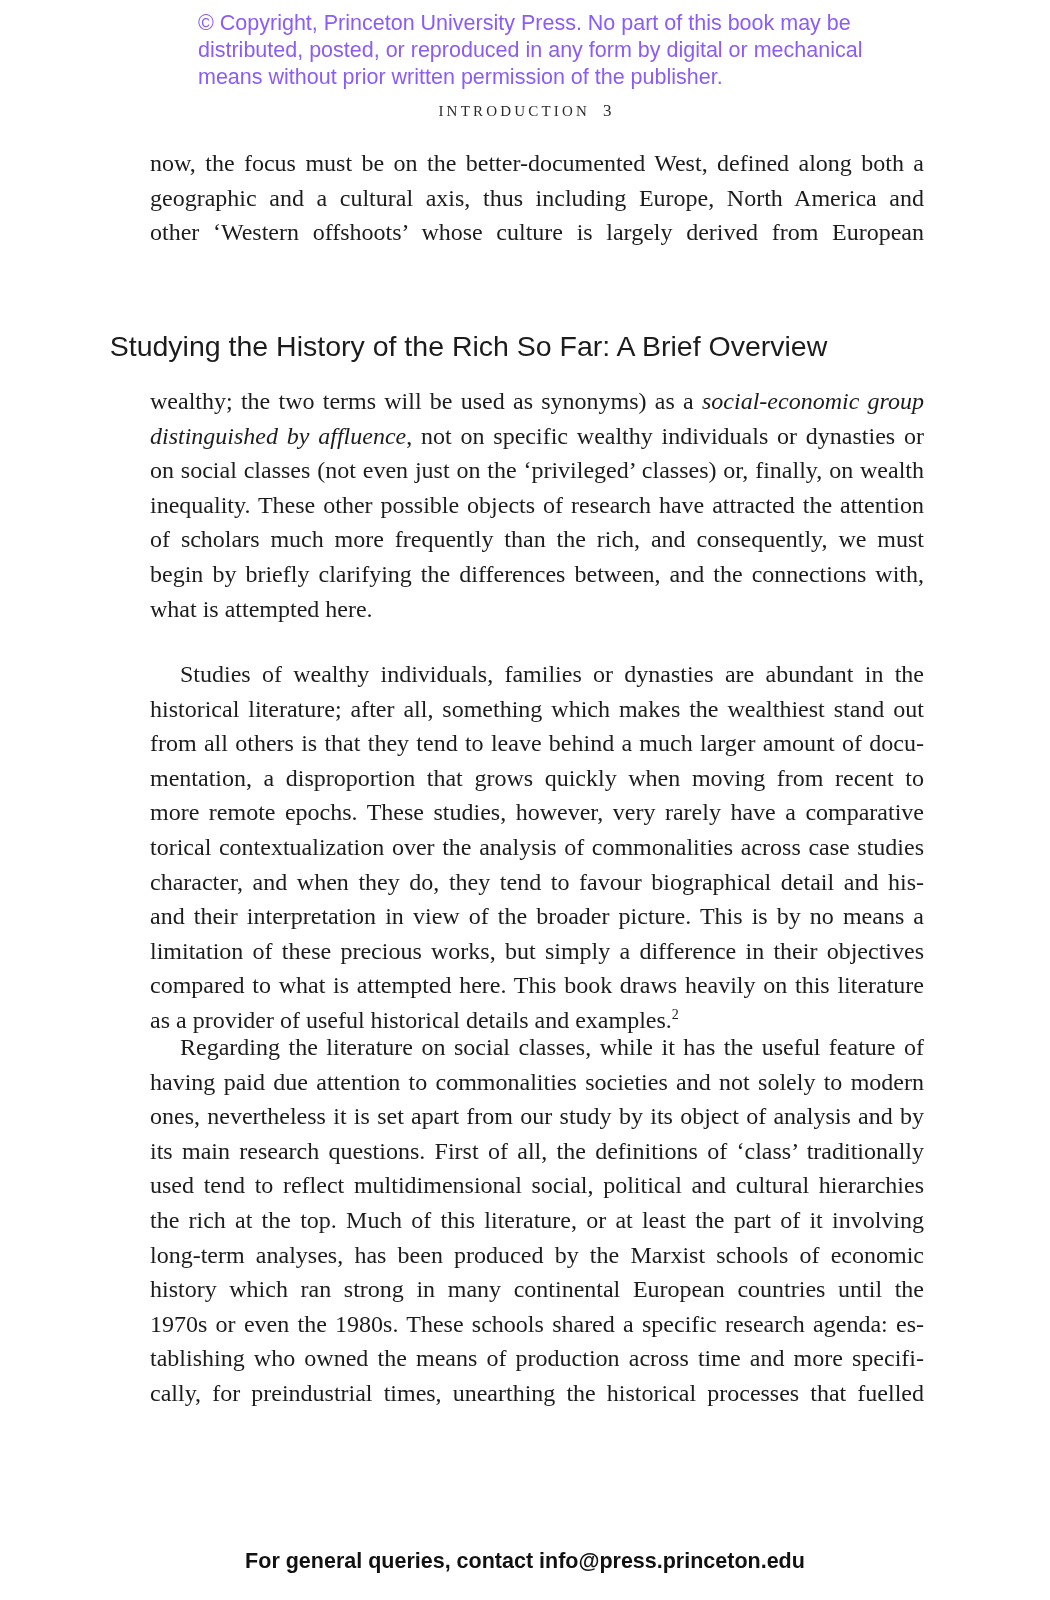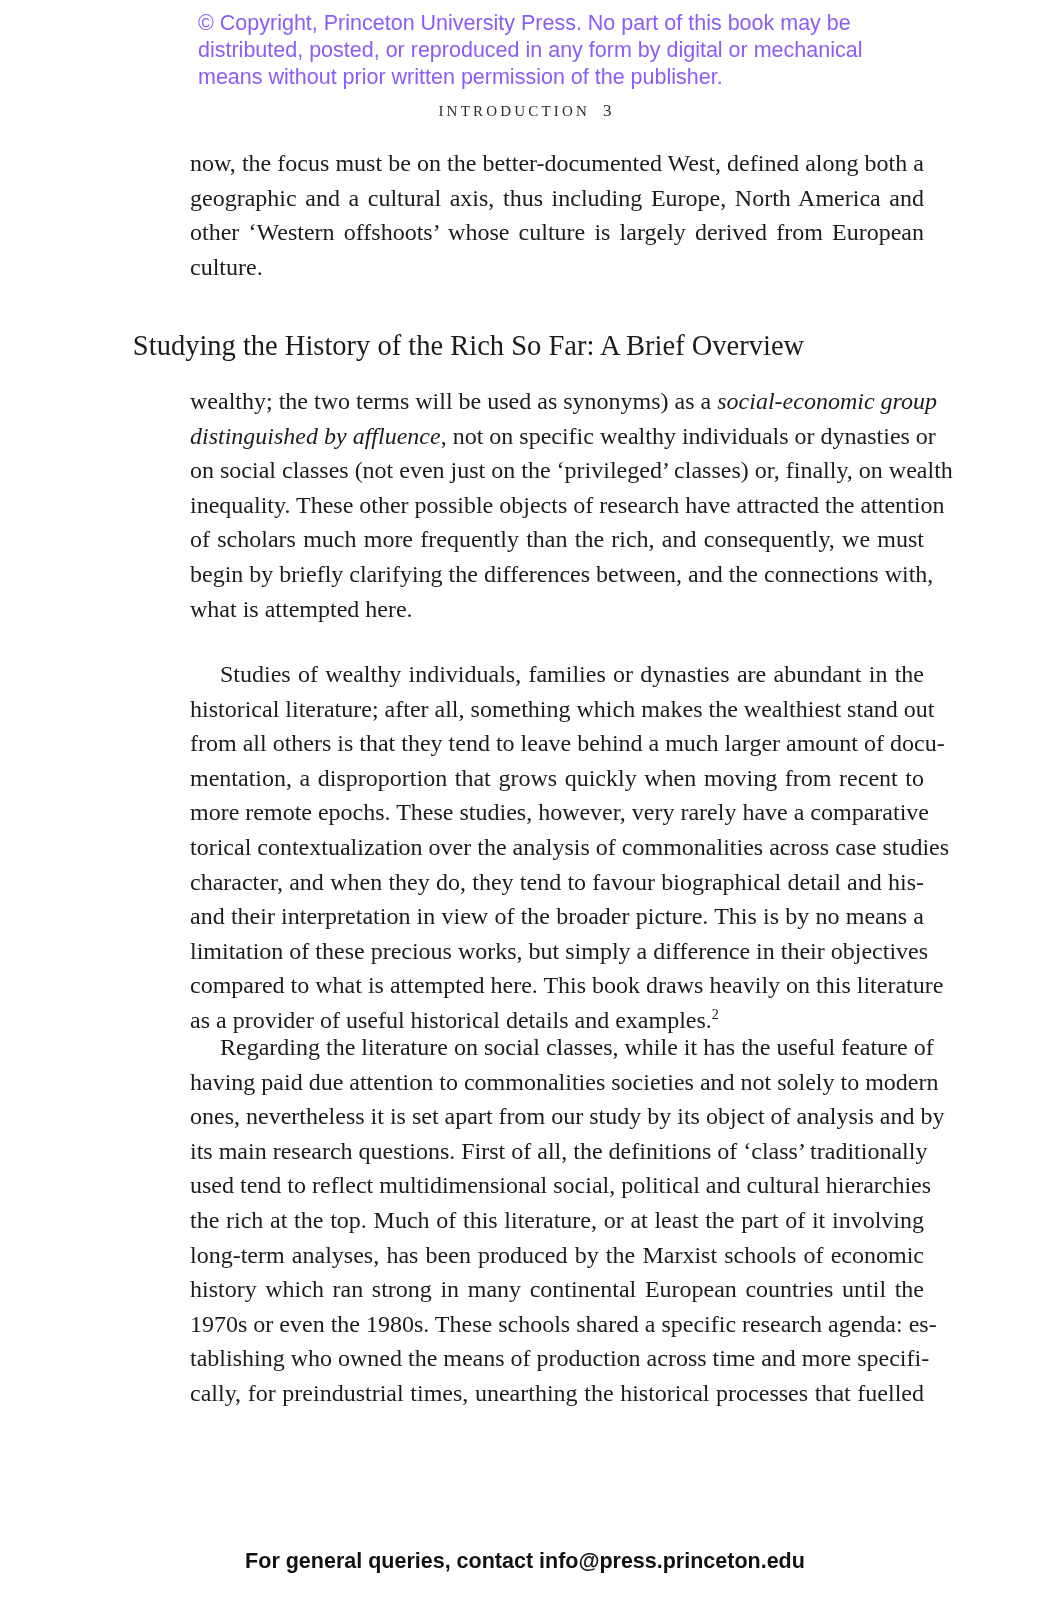--- a/index.html
+++ b/index.html
@@ -51,42 +51,41 @@
       color: #1c1c1c;
     }
     .line {
       display: block;
       height: 34.6px;
       line-height: 34.6px;
       text-align: justify;
       text-align-last: justify;
       white-space: nowrap;
       overflow: visible;
-      margin-left: 40px;
     }
     .line.last {
       text-align-last: left;
     }
     .line.indent {
       text-indent: 30px;
     }
     .line i { font-style: italic; }
     .line sup {
       font-size: 14px;
       vertical-align: 9px;
       line-height: 0;
     }
 
     .section-heading {
       position: absolute;
       top: 330px;
       left: 0;
       width: 937px;
       text-align: center;
-      font-family: Liberation Serif, serif;
+      font-family: Liberation Sans, sans-serif;
       font-size: 28.5px;
       color: #1c1c1c;
     }
 
     .footer {
       position: absolute;
       top: 1549px;
       left: 0;
       width: 1050px;
       text-align: center;
@@ -107,21 +106,20 @@
 
 <div class="running-head">
   <span class="rh-title">INTRODUCTION</span>
   <span class="rh-page">3</span>
 </div>
 
 <div class="text-block" style="top:146px;">
   <span class="line">now, the focus must be on the better-documented West, defined along both a</span>
   <span class="line">geographic and a cultural axis, thus including Europe, North America and</span>
   <span class="line">other ‘Western offshoots’ whose culture is largely derived from European</span>
-  <span class="line last">culture.</span>
 </div>
 
 <div class="section-heading">Studying the History of the Rich So Far: A Brief Overview</div>
 
 <div class="text-block" style="top:384px;">
   <span class="line"><span>wealthy; the two terms will be used as synonyms) as a </span><i>social-economic group</i></span>
   <span class="line"><i>distinguished by affluence</i><span>, not on specific wealthy individuals or dynasties or</span></span>
   <span class="line">on social classes (not even just on the ‘privileged’ classes) or, finally, on wealth</span>
   <span class="line">inequality. These other possible objects of research have attracted the attention</span>
   <span class="line">of scholars much more frequently than the rich, and consequently, we must</span>

